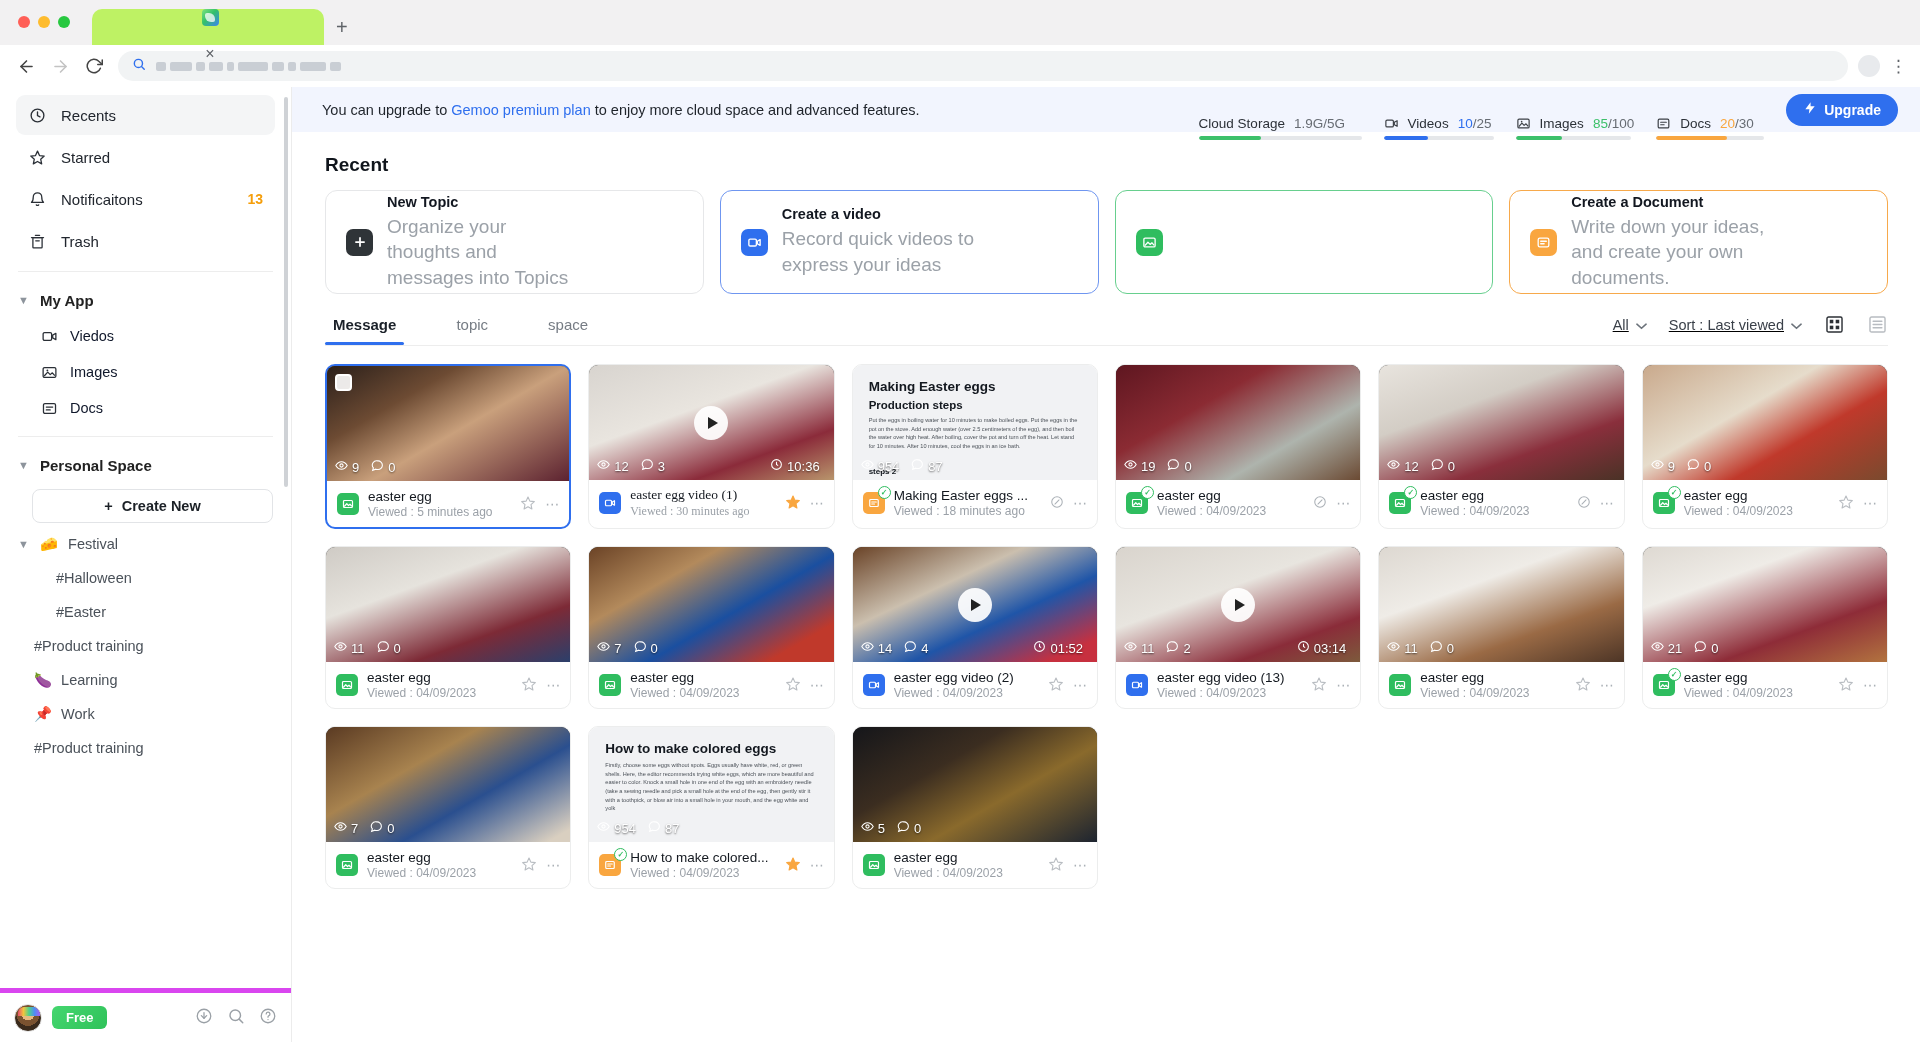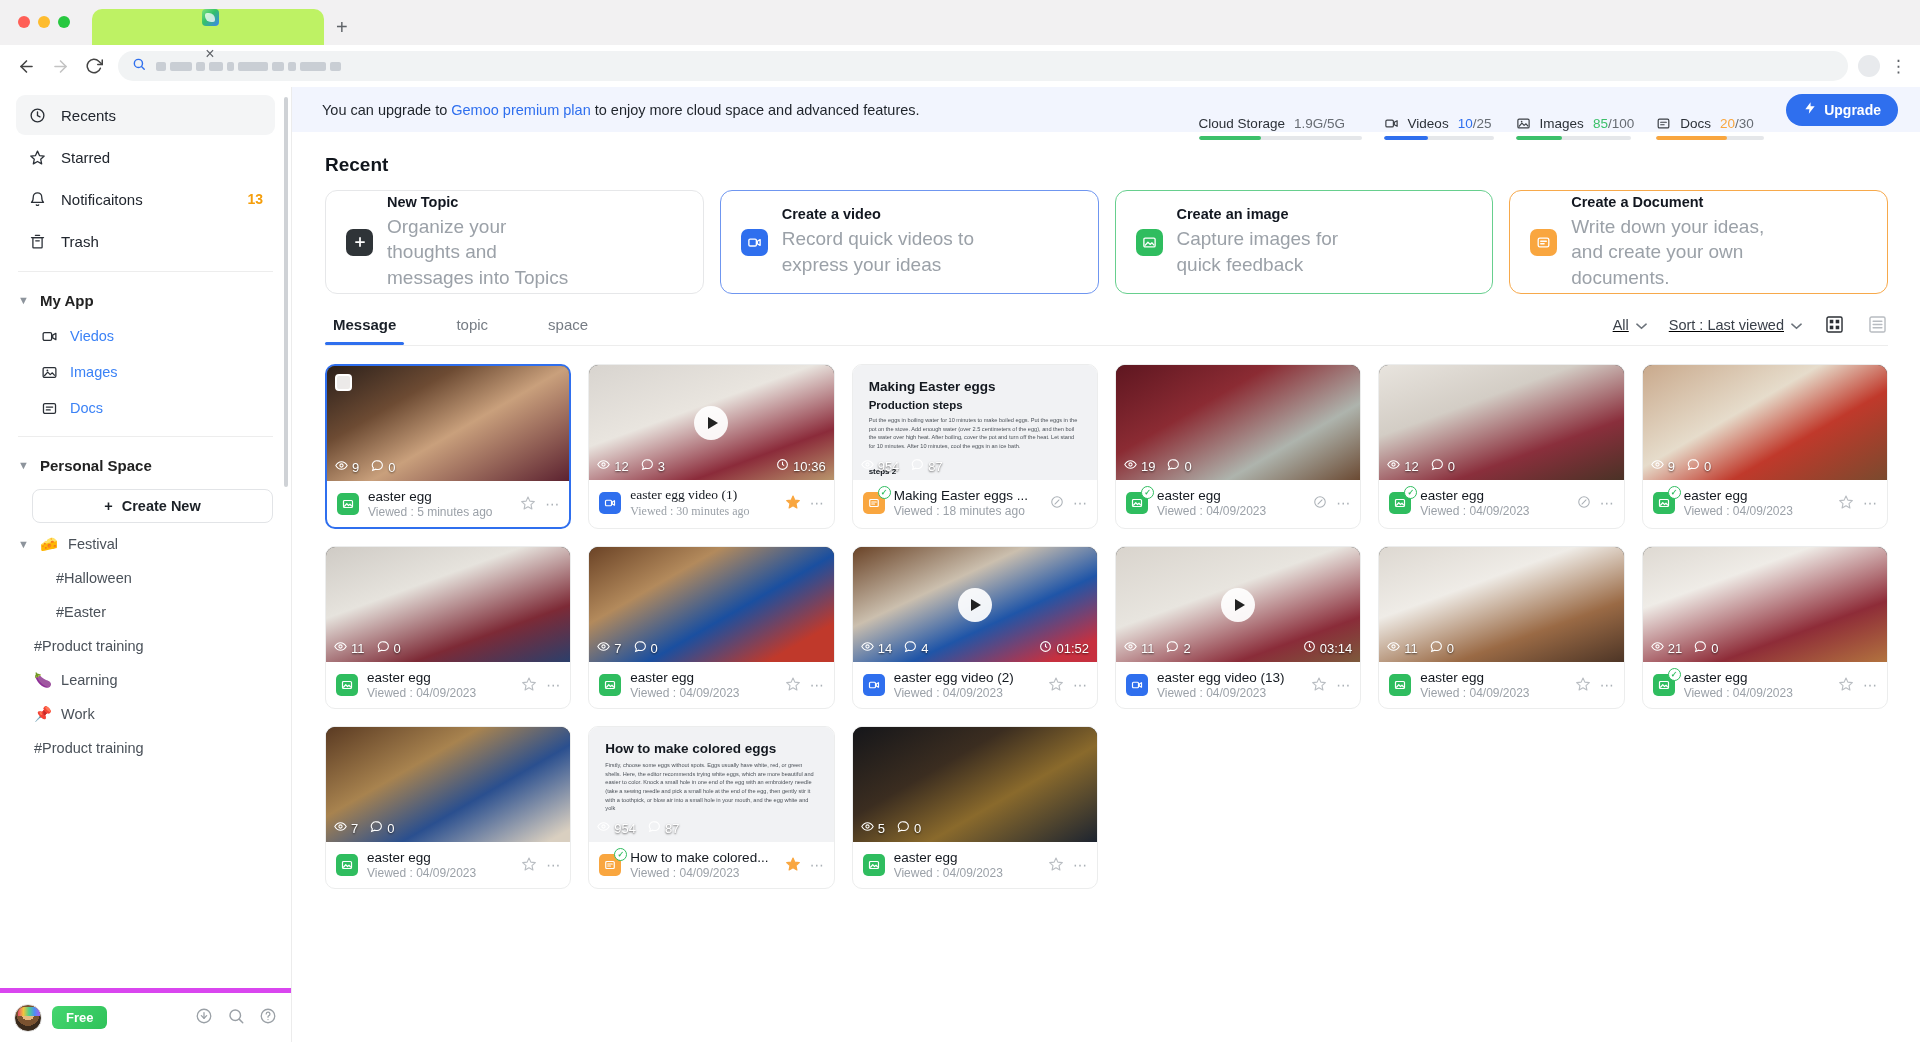--- a/index.html
+++ b/index.html
@@ -79,21 +79,21 @@
   .navitem .ic { width:19px; height:19px; display:flex; align-items:center; justify-content:center; color:#2a2f36; flex:0 0 19px; }
   .navitem .badge { margin-left:auto; color:#f59e0b; font-weight:700; font-size:14px; }
   .sb-divider { height:1px; background:#ededed; margin: 10px 18px; }
   .grouphead {
     height: 36px; display:flex; align-items:center; gap:10px; padding: 0 18px;
     font-size: 15px; font-weight: 700; color:#222; cursor: pointer;
   }
   .grouphead .chev { color:#8d949c; font-size: 11px; width:12px; }
   .subitem {
     height: 36px; display:flex; align-items:center; gap:12px; padding: 0 18px 0 40px;
-    font-size: 14.5px; color:#3b82f6; cursor:pointer;
+    font-size: 14.5px; color:#0f172a; cursor:pointer;
   }
   .subitem .ic { width:18px; height:18px; display:flex;align-items:center;justify-content:center; color:#2a2f36; }
   .createnew {
     margin: 6px 18px 4px 32px; height: 34px; border:1px solid #e2e4e7; border-radius: 8px;
     display:flex; align-items:center; justify-content:center; gap:9px;
     font-size: 14.5px; font-weight: 600; color:#1c2127; cursor:pointer;
   }
   .tagitem { height: 34px; display:flex; align-items:center; gap:9px; padding: 0 18px 0 34px; font-size:14.5px; color:#4a5159; cursor:pointer; }
   .tagitem.deep { padding-left: 56px; }
   .sb-track { position:absolute; right:3px; top:10px; width:4px; height: 390px; background:#cfd2d6; border-radius:3px; }
@@ -165,21 +165,21 @@
     display:flex; flex-direction:column;
   }
   .card.sel { border:2px solid #2f6fee; }
   .thumb { height: 115px; position: relative; overflow:hidden; background:#2b2b2b; }
   .thumb .ph { position:absolute; inset:0; }
   .ov-top-left { position:absolute; left:8px; top:8px; width:17px;height:17px;border-radius:4px;
     background:rgba(255,255,255,.9); border:2px solid #fff; }
   .ov-stats { position:absolute; left:8px; bottom:6px; display:flex; align-items:center; gap:12px;
     color:#fff; font-size:13px; text-shadow:0 1px 2px rgba(0,0,0,.6); }
   .ov-stats .it { display:flex; align-items:center; gap:4px; }
-  .ov-dur { position:absolute; right:8px; bottom:6px; color:#fff; font-size:13px;
+  .ov-dur { position:absolute; right:14px; bottom:6px; color:#fff; font-size:13px;
     display:flex;align-items:center;gap:4px; text-shadow:0 1px 2px rgba(0,0,0,.6); }
   .playbtn { position:absolute; left:50%; top:50%; transform:translate(-50%,-50%);
     width:34px;height:34px;border-radius:50%;background:rgba(255,255,255,.92);
     display:flex;align-items:center;justify-content:center; }
   .playbtn::after{content:"";border-left:10px solid #222;border-top:6px solid transparent;border-bottom:6px solid transparent;margin-left:3px;}
   .docthumb { background:#f1f2f4; padding: 14px 16px 0 16px; position:relative; height:115px; overflow:hidden;}
   .docthumb h4 { font-size:13.5px; font-weight:800; color:#13181f; line-height:1.25; margin-bottom:3px; }
   .docthumb h5 { font-size:11.5px; font-weight:800; color:#13181f; margin-bottom:5px; }
   .docthumb p { font-size:5.6px; color:#4b5158; line-height:1.55; }
   .docthumb .tail { font-size:8px; font-weight:800; color:#13181f; margin-top:16px; }
@@ -522,24 +522,20 @@
               <div class="qdesc">Record quick videos to express your ideas</div>
             </div>
           </div>
           <div class="quick g">
             <span class="qicon green">
               <svg width="15" height="15" viewBox="0 0 24 24" fill="none" stroke="currentColor" stroke-width="2.1" stroke-linejoin="round">
                   <rect x="3" y="5" width="18" height="14" rx="2"></rect>
                   <polyline points="4.5 17 9.5 11.5 13 15 16 12.5 19.5 16.5"></polyline>
                 </svg>
             </span>
-            <div>
-              <div class="qtitle">Create an image</div>
-              <div class="qdesc">Capture images for quick feedback</div>
-            </div>
           </div>
           <div class="quick o">
             <span class="qicon orange">
               <svg width="15" height="15" viewBox="0 0 24 24" fill="none" stroke="currentColor" stroke-width="2.1" stroke-linecap="round">
                   <rect x="3.5" y="5" width="17" height="14" rx="2.5"></rect>
                   <line x1="7.5" y1="10" x2="16.5" y2="10"></line>
                   <line x1="7.5" y1="14" x2="13" y2="14"></line>
                 </svg>
             </span>
             <div>

